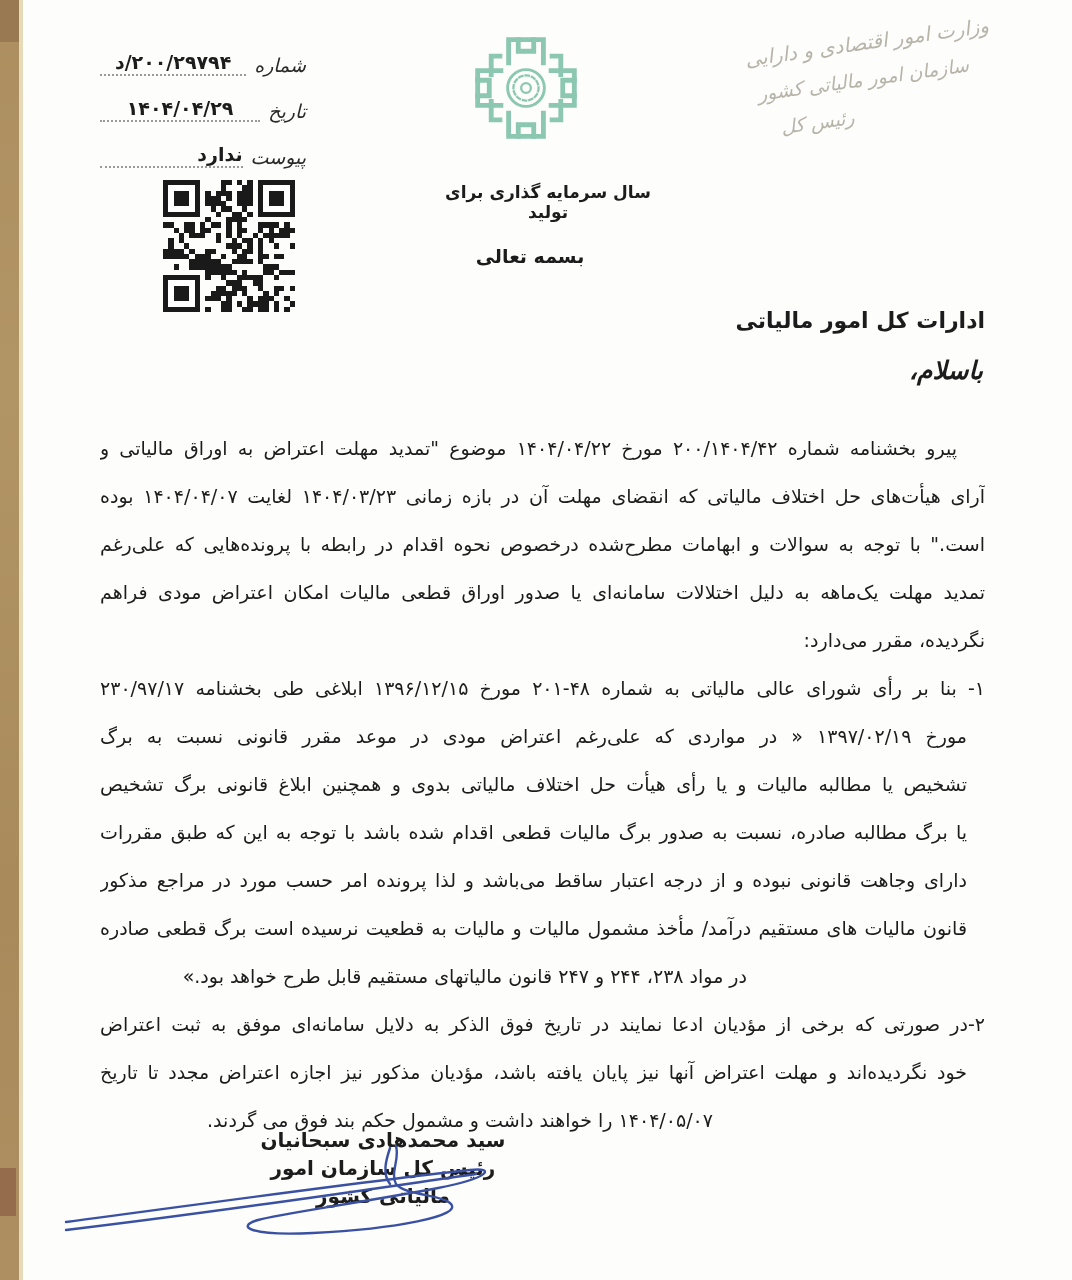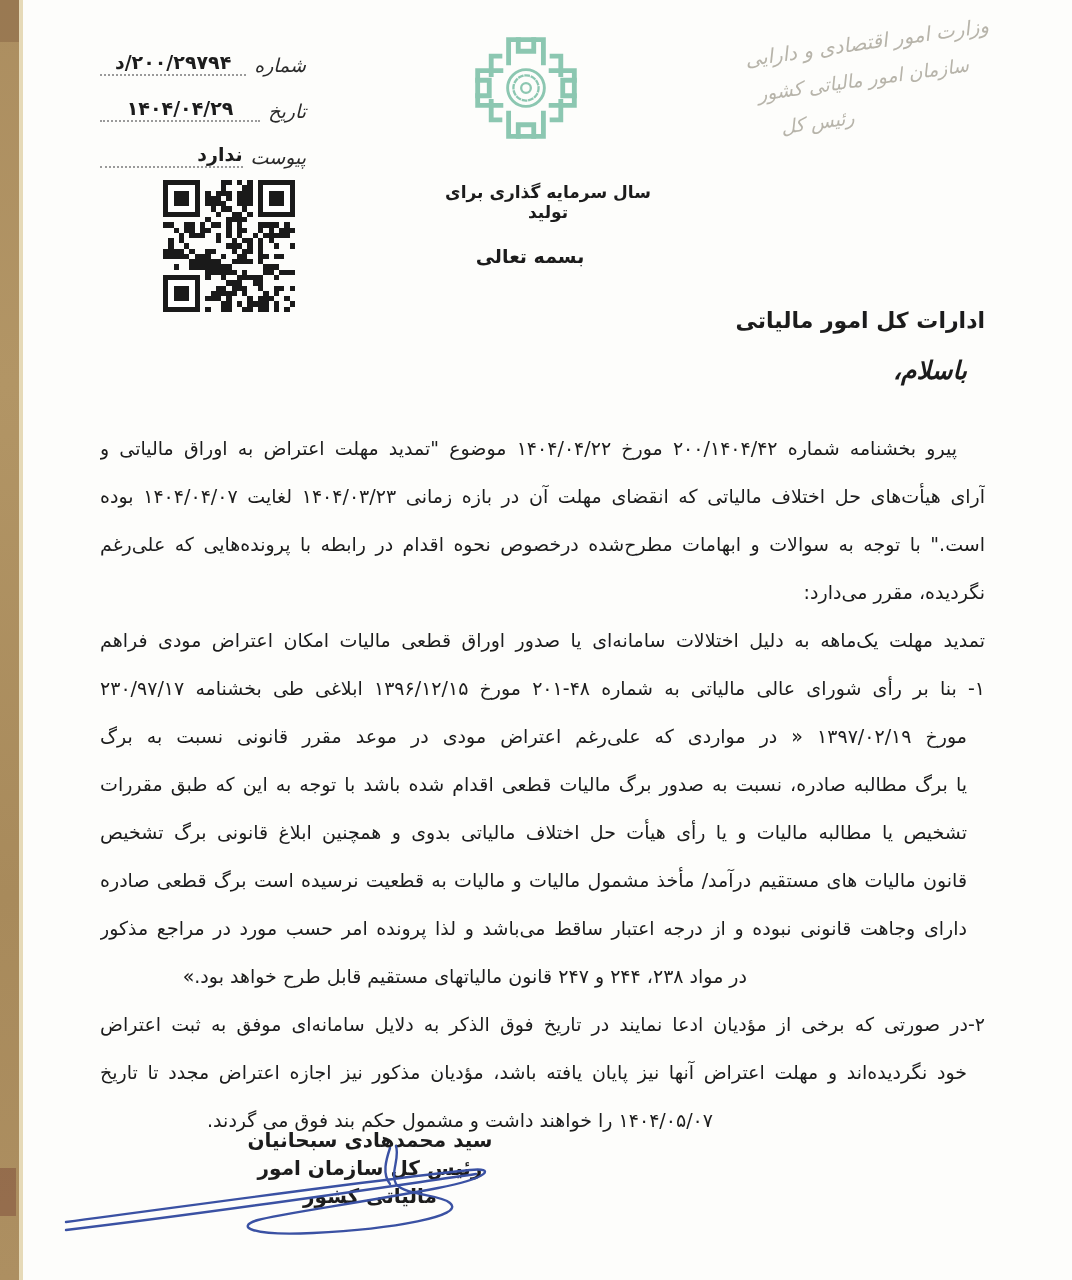--- a/index.html
+++ b/index.html
@@ -39,33 +39,33 @@
   .logo{position:absolute;top:30px;left:468px;width:116px;height:116px;}
   .slogan{position:absolute;top:182px;left:428px;width:240px;text-align:center;
     font-size:17px;font-weight:bold;}
   .basmala{position:absolute;top:245px;left:430px;width:200px;text-align:center;
     font-size:19px;font-weight:bold;}
 
   .qr{position:absolute;top:180px;left:163px;width:132px;height:132px;}
 
   
   .recipient{position:absolute;top:308px;right:87px;font-size:22px;font-weight:bold;}
-  .greeting{position:absolute;top:356px;right:105px;font-size:25px;font-weight:bold;font-style:italic;}
+  .greeting{position:absolute;top:356px;right:89px;font-size:25px;font-weight:bold;font-style:italic;}
 
   .bodytext{position:absolute;top:424px;right:87px;left:100px;}
   .line{height:48px;line-height:48px;font-size:19px;white-space:nowrap;}
   .jl{text-align:justify;text-align-last:justify;white-space:normal;overflow:hidden;height:48px;}
   .indent-first{text-indent:28px;}
   .cont{padding-right:18px;}
   .endp{text-align:right;text-align-last:right;}
   .end-item1{text-align:center;text-align-last:right;padding-right:238px;}
   .end-item2{text-align:right;text-align-last:right;padding-right:272px;}
 
   
-  .sig-block{position:absolute;top:1126px;left:225px;width:290px;text-align:center;}
+  .sig-block{position:absolute;top:1126px;left:238px;width:290px;text-align:center;}
   .sig-name{font-size:20px;font-weight:bold;line-height:28px;}
   .sig-title{font-size:20px;font-weight:bold;line-height:28px;}
   .sig-ink{position:absolute;top:1140px;left:38px;width:500px;height:140px;}
 </style>
 </head>
 <body>
 
 <div id="page">
 
   <div class="edge-strip"></div>
@@ -360,29 +360,29 @@
       </svg>
   </div>
 
   <div class="recipient">ادارات کل امور مالیاتی</div>
   <div class="greeting">باسلام،</div>
 
   <div class="bodytext">
     <div class="line jl indent-first">پیرو بخشنامه شماره ۲۰۰/۱۴۰۴/۴۲ مورخ ۱۴۰۴/۰۴/۲۲ موضوع "تمدید مهلت اعتراض به اوراق مالیاتی و</div>
     <div class="line jl">آرای هیأت‌های حل اختلاف مالیاتی که انقضای مهلت آن در بازه زمانی ۱۴۰۴/۰۳/۲۳ لغایت ۱۴۰۴/۰۴/۰۷ بوده</div>
     <div class="line jl">است." با توجه به سوالات و ابهامات مطرح‌شده درخصوص نحوه اقدام در رابطه با پرونده‌هایی که علی‌رغم</div>
+    <div class="line jl">تمدید مهلت یک‌ماهه به دلیل اختلالات سامانه‌ای یا صدور اوراق قطعی مالیات امکان اعتراض مودی فراهم</div>
     <div class="line endp">نگردیده، مقرر می‌دارد:</div>
-    <div class="line jl">تمدید مهلت یک‌ماهه به دلیل اختلالات سامانه‌ای یا صدور اوراق قطعی مالیات امکان اعتراض مودی فراهم</div>
 
     <div class="line jl">۱- بنا بر رأی شورای عالی مالیاتی به شماره ۴۸-۲۰۱ مورخ ۱۳۹۶/۱۲/۱۵ ابلاغی طی بخشنامه ۲۳۰/۹۷/۱۷</div>
     <div class="line jl cont">مورخ ۱۳۹۷/۰۲/۱۹ « در مواردی که علی‌رغم اعتراض مودی در موعد مقرر قانونی نسبت به برگ</div>
+    <div class="line jl cont">تشخیص یا مطالبه مالیات و یا رأی هیأت حل اختلاف مالیاتی بدوی و همچنین ابلاغ قانونی برگ تشخیص</div>
     <div class="line jl cont">یا برگ مطالبه صادره، نسبت به صدور برگ مالیات قطعی اقدام شده باشد با توجه به این که طبق مقررات</div>
-    <div class="line jl cont">تشخیص یا مطالبه مالیات و یا رأی هیأت حل اختلاف مالیاتی بدوی و همچنین ابلاغ قانونی برگ تشخیص</div>
+    <div class="line jl cont">دارای وجاهت قانونی نبوده و از درجه اعتبار ساقط می‌باشد و لذا پرونده امر حسب مورد در مراجع مذکور</div>
     <div class="line jl cont">قانون مالیات های مستقیم درآمد/ مأخذ مشمول مالیات و مالیات به قطعیت نرسیده است برگ قطعی صادره</div>
-    <div class="line jl cont">دارای وجاهت قانونی نبوده و از درجه اعتبار ساقط می‌باشد و لذا پرونده امر حسب مورد در مراجع مذکور</div>
     <div class="line end-item1">در مواد ۲۳۸، ۲۴۴ و ۲۴۷ قانون مالیاتهای مستقیم قابل طرح خواهد بود.»</div>
 
     <div class="line jl">۲-در صورتی که برخی از مؤدیان ادعا نمایند در تاریخ فوق الذکر به دلایل سامانه‌ای موفق به ثبت اعتراض</div>
     <div class="line jl cont">خود نگردیده‌اند و مهلت اعتراض آنها نیز پایان یافته باشد، مؤدیان مذکور نیز اجازه اعتراض مجدد تا تاریخ</div>
     <div class="line end-item2">۱۴۰۴/۰۵/۰۷ را خواهند داشت و مشمول حکم بند فوق می گردند.</div>
   </div>
 
   <div class="sig-block">
     <div class="sig-name">سید محمدهادی سبحانیان</div>
     <div class="sig-title">رئیس کل سازمان امور مالیاتی کشور</div>

